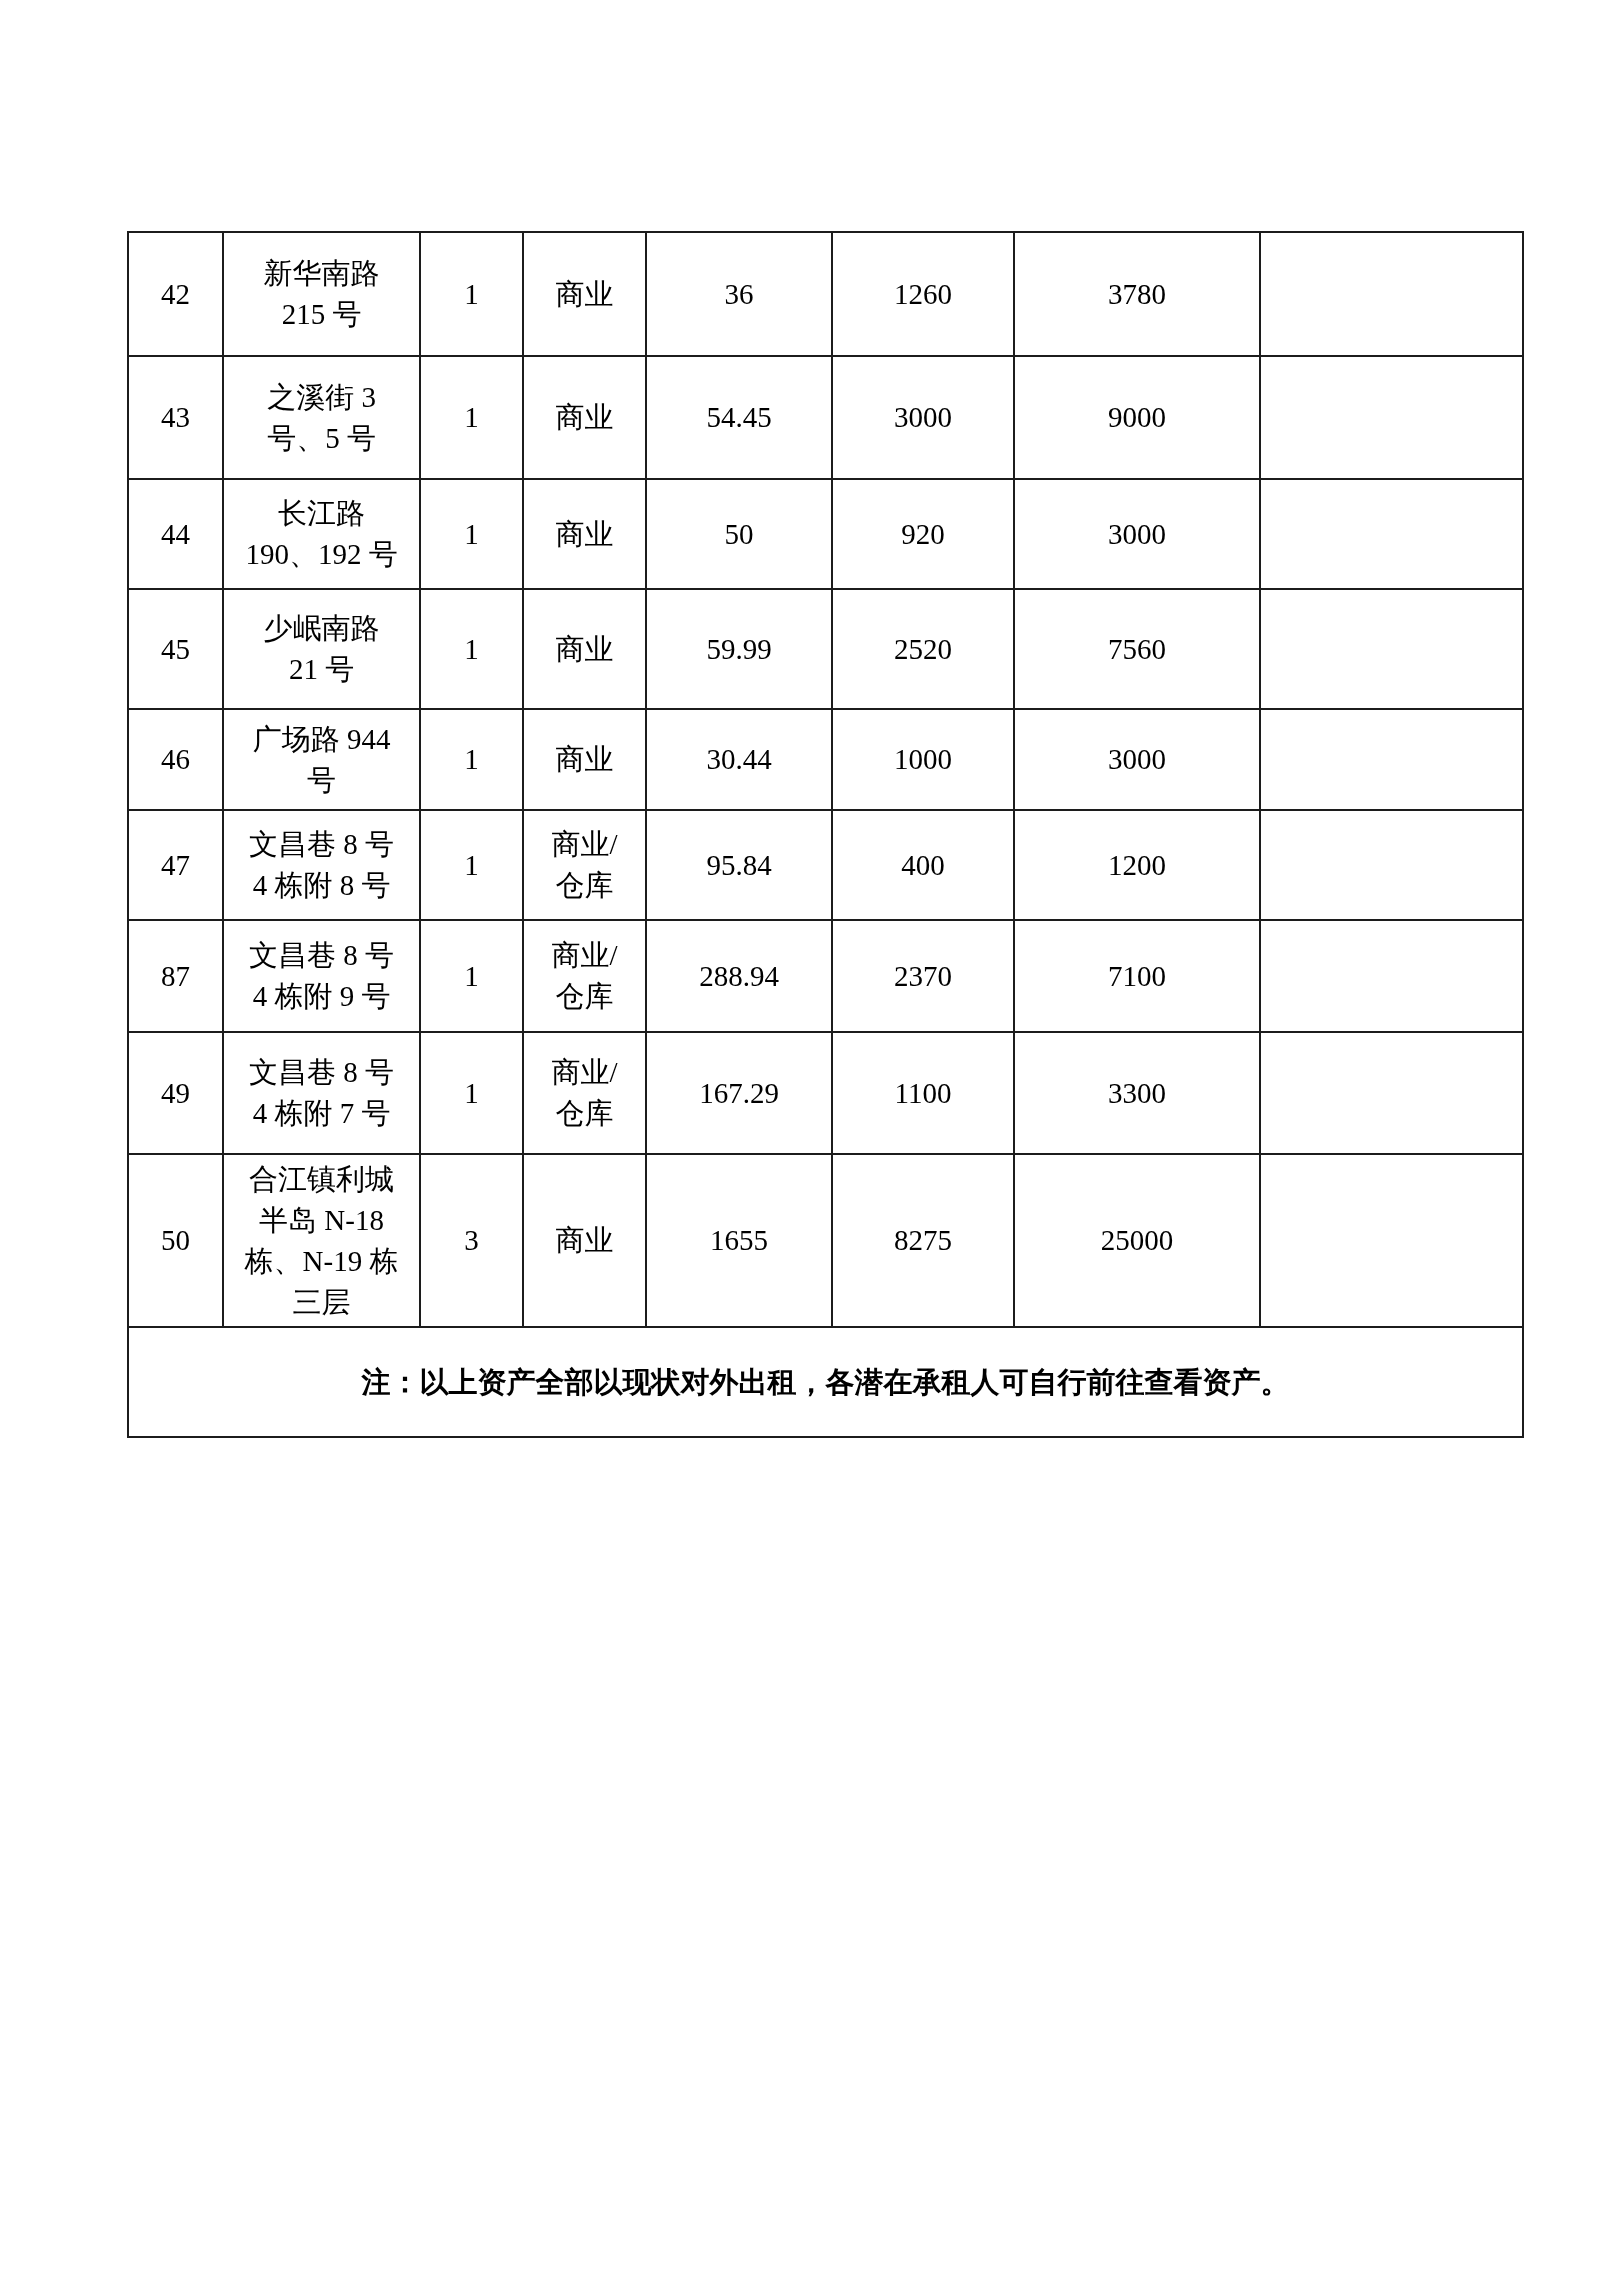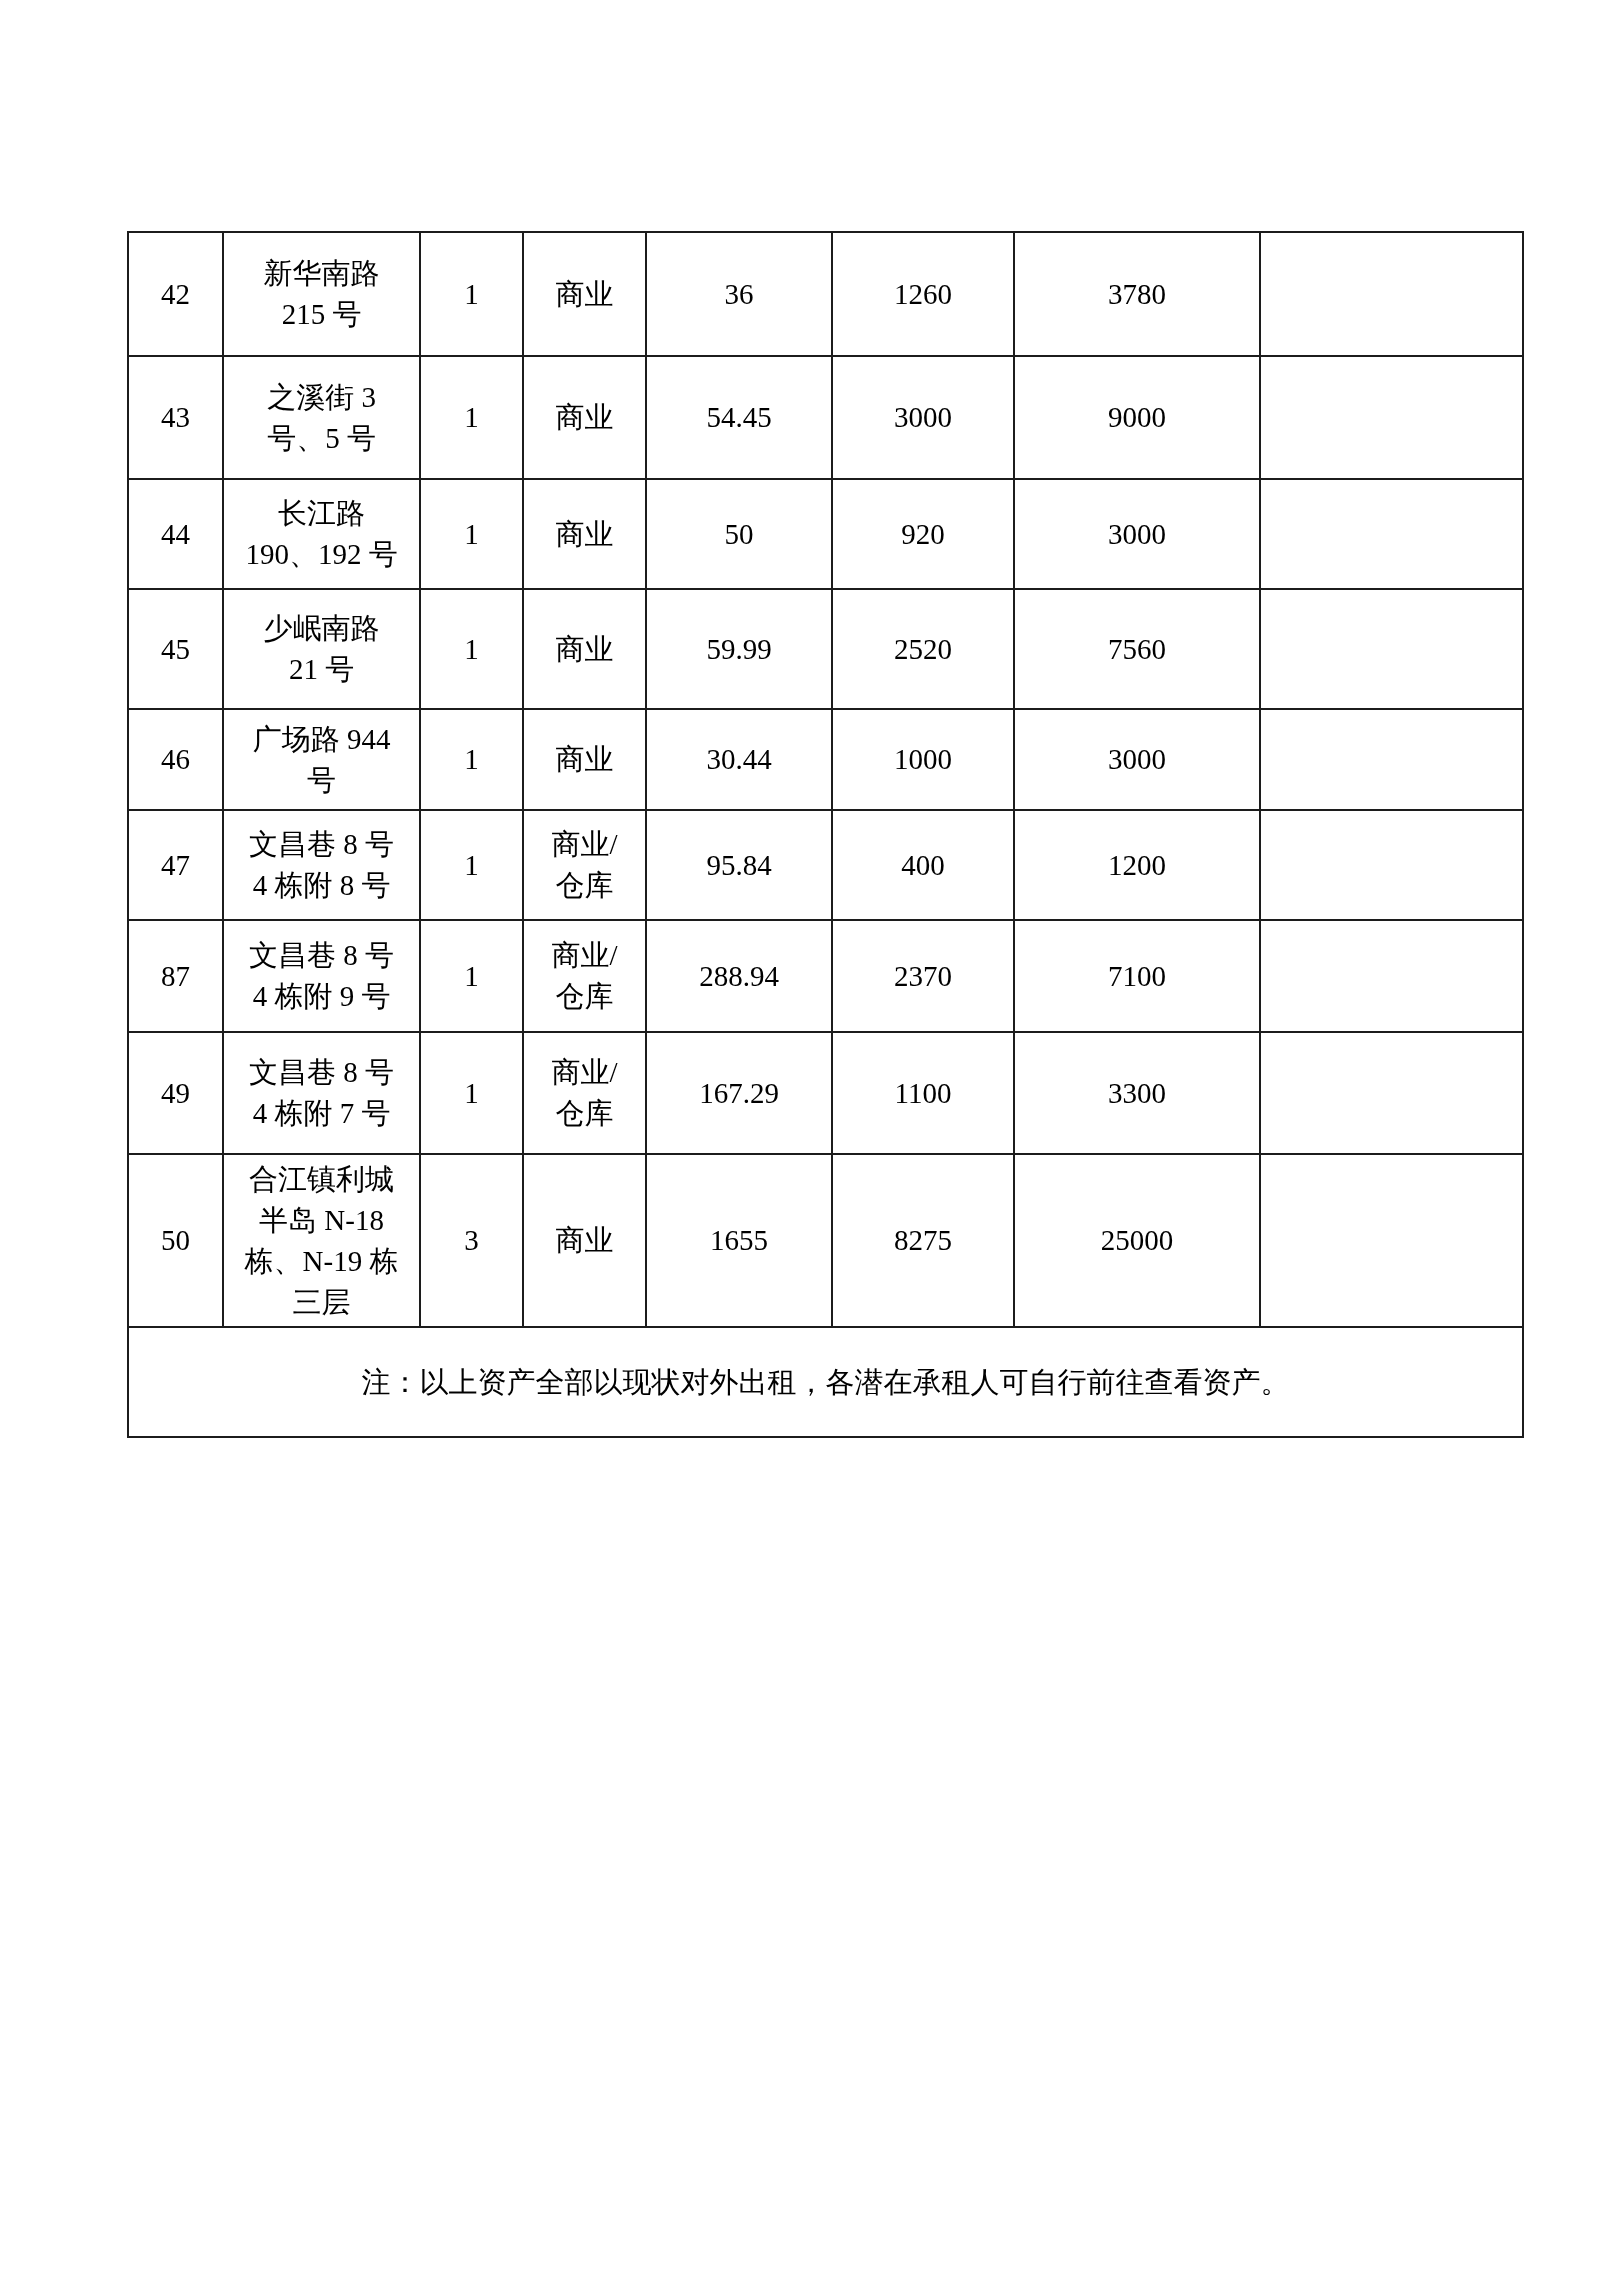--- a/index.html
+++ b/index.html
@@ -47,21 +47,21 @@
   col.c1 { width: 197px; }
   col.c2 { width: 103px; }
   col.c3 { width: 123px; }
   col.c4 { width: 186px; }
   col.c5 { width: 182px; }
   col.c6 { width: 246px; }
   col.c7 { width: 263px; }
 
   td.note-cell {
     font-size: 37px;
-    font-weight: normal;
+    font-weight: bold;
     text-align: left;
     padding-left: 86px;
     height: 108px;
     line-height: 1.35;
     white-space: normal;
     border-radius: 8px;
   }
 </style>
 </head>
 <body>

